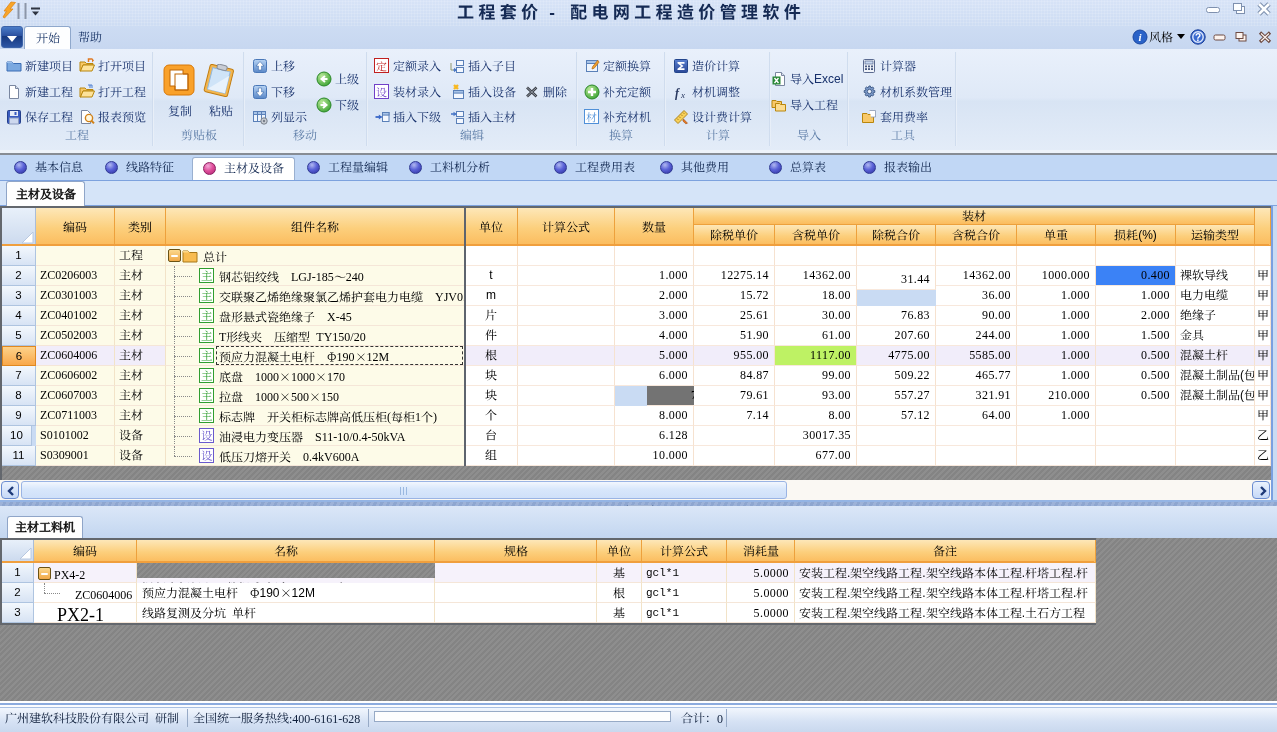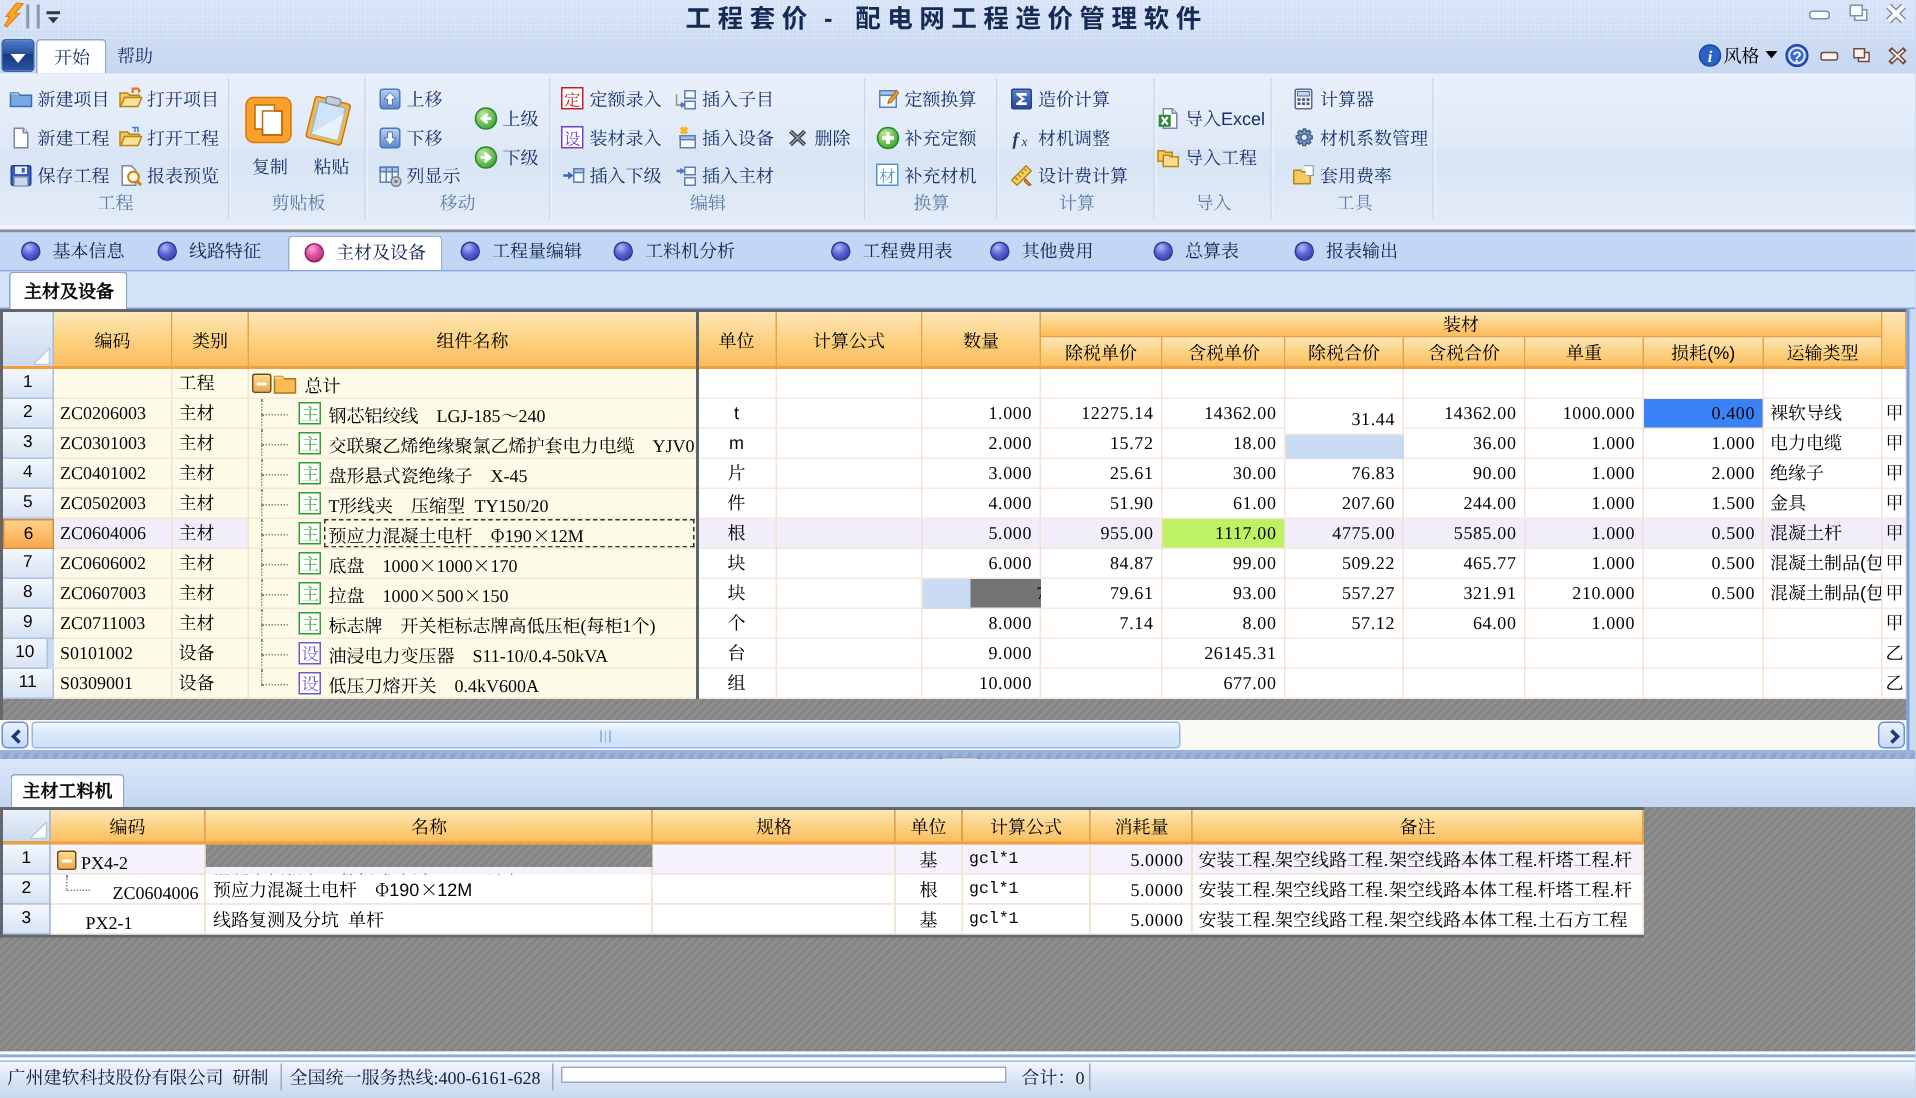--- a/index.html
+++ b/index.html
@@ -1269,23 +1269,23 @@
           <use href="#u529B" x="36"></use>
           <use href="#u53D8" x="48"></use>
           <use href="#u538B" x="60"></use>
           <use href="#u5668" x="72"></use>
         </svg><i style="display:inline-block;width:12px"></i>S11-10/0.4-50kVA</span>
     </div>
     <div class="abs mcellw" style="left:465px;top:220px;width:53px;height:20px;background:#ffffff;text-align:center"><svg class="cj" style="width:12.0px;height:14.0px;vertical-align:-2.5px;" viewBox="0 -11.5 12 14">
         <use href="#u53F0"></use>
       </svg></div>
     <div class="abs mcellw" style="left:518px;top:220px;width:97px;height:20px;background:#ffffff"></div>
-    <div class="abs mcellw num" style="left:615px;top:220px;width:79px;height:20px;background:#ffffff">9.000</div>
+    <div class="abs mcellw num" style="left:615px;top:220px;width:79px;height:20px;background:#ffffff">6.128</div>
     <div class="abs mcellw num" style="left:694px;top:220px;width:81px;height:20px;background:#ffffff"></div>
-    <div class="abs mcellw num" style="left:775px;top:220px;width:82px;height:20px;background:#ffffff">26145.31</div>
+    <div class="abs mcellw num" style="left:775px;top:220px;width:82px;height:20px;background:#ffffff">30017.35</div>
     <div class="abs mcellw num" style="left:857px;top:220px;width:79px;height:20px;background:#ffffff"></div>
     <div class="abs mcellw num" style="left:936px;top:220px;width:81px;height:20px;background:#ffffff"></div>
     <div class="abs mcellw num" style="left:1017px;top:220px;width:79px;height:20px;background:#ffffff"></div>
     <div class="abs mcellw num" style="left:1096px;top:220px;width:80px;height:20px;background:#ffffff"></div>
     <div class="abs mcellw" style="left:1176px;top:220px;width:79px;height:20px;background:#ffffff;padding-left:4px;overflow:hidden;white-space:nowrap"></div>
     <div class="abs mcellw" style="left:1255px;top:220px;width:16px;height:20px;background:#ffffff;padding-left:2px;overflow:hidden"><svg class="cj" style="width:12.0px;height:14.0px;vertical-align:-2.5px;" viewBox="0 -11.5 12 14">
         <use href="#u4E59"></use>
       </svg></div>
     <div class="abs rnum" style="left:2px;top:240px;width:34px;height:20px;line-height:19px">11</div>
     <div class="abs mcell" style="left:36px;top:240px;width:79px;height:20px;background:#fdfbe8;padding-left:4px;font-family:'Liberation Serif',serif;font-size:12px">S0309001</div>
@@ -1506,21 +1506,21 @@
       </svg>.<svg class="cj" style="width:48.0px;height:14.0px;vertical-align:-2.5px;" viewBox="0 -11.5 48 14">
         <use href="#u6746"></use>
         <use href="#u5854" x="12"></use>
         <use href="#u5DE5" x="24"></use>
         <use href="#u7A0B" x="36"></use>
       </svg>.<svg class="cj" style="width:12.0px;height:14.0px;vertical-align:-2.5px;" viewBox="0 -11.5 12 14">
         <use href="#u6746"></use>
       </svg></div>
     <div class="abs rnum" style="left:2px;top:65px;width:32px;height:20px;line-height:19px">3</div>
     <div class="abs mcell" style="left:34px;top:65px;width:103px;height:20px;background:#ffffff">
-      <span style="position:absolute;left:23px;top:3px;font-family:'Liberation Serif',serif;font-size:12px">PX2-1</span>
+      <span style="position:absolute;left:23px;top:3px;font-family:'Liberation Serif',serif;font-size:18px">PX2-1</span>
     </div>
     <div class="abs mcell" style="left:137px;top:65px;width:298px;height:20px;background:#ffffff;padding-left:5px;line-height:20px;white-space:nowrap;overflow:hidden"><svg class="cj" style="width:84.0px;height:14.0px;vertical-align:-2.5px;" viewBox="0 -11.5 84 14">
         <use href="#u7EBF"></use>
         <use href="#u8DEF" x="12"></use>
         <use href="#u590D" x="24"></use>
         <use href="#u6D4B" x="36"></use>
         <use href="#u53CA" x="48"></use>
         <use href="#u5206" x="60"></use>
         <use href="#u5751" x="72"></use>
       </svg><i style="display:inline-block;width:6px"></i><svg class="cj" style="width:24.0px;height:14.0px;vertical-align:-2.5px;" viewBox="0 -11.5 24 14">

